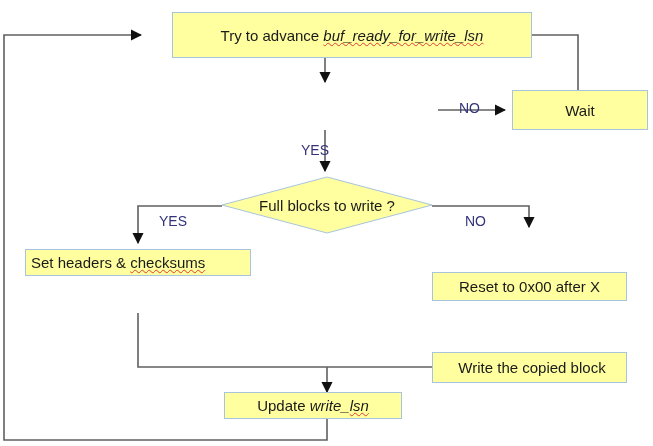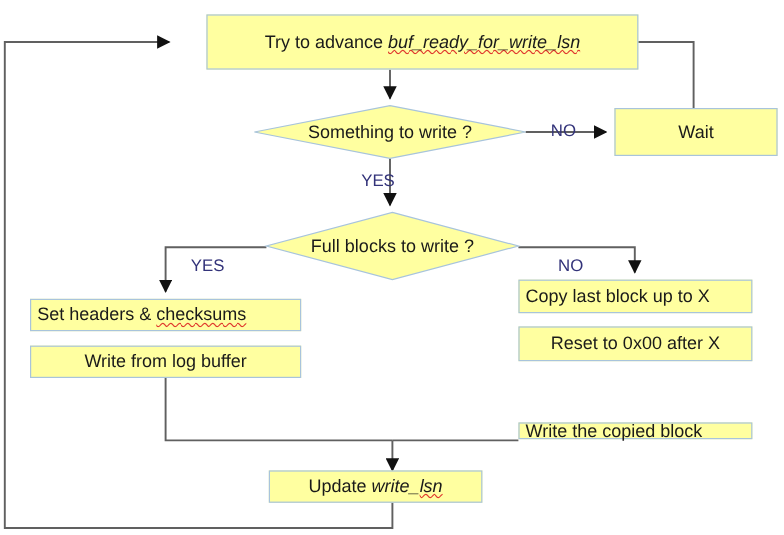--- a/index.html
+++ b/index.html
@@ -114,58 +114,46 @@
       <path d="M 327 367 L 327 392" marker-end="url(#arrow)"></path>
     </g>
   </svg>
 
   <div class="node center-text" style="left:148px; top:12px; width:360px; height:46px;margin-left:24px;">
     <span>
       <span>Try to advance </span><span class="ital squiggle">buf_ready_for_write_lsn</span>
     </span>
   </div>
 
-  <div class="diamond-wrap" style="left:212px; top:88px; width:226px; height:44px;">
-    <svg width="226" height="44" viewBox="0 0 226 44">
-      <polygon points="113,0 226,22 113,44 0,22" fill="#ffffa0" stroke="#a8c4dc" stroke-width="1"></polygon>
-    </svg>
-    <div class="diamond-label">Something to write ?</div>
-  </div>
 
   <div class="node center-text" style="left:512px; top:90px; width:136px; height:40px;">
     <span>Wait</span>
   </div>
 
   <div class="diamond-wrap" style="left:222px; top:177px; width:210px; height:56px;">
     <svg width="210" height="56" viewBox="0 0 210 56">
       <polygon points="105,0 210,28 105,56 0,28" fill="#ffffa0" stroke="#a8c4dc" stroke-width="1"></polygon>
     </svg>
     <div class="diamond-label">Full blocks to write ?</div>
   </div>
 
   <div class="node left-text" style="left:25px; top:249px; width:226px; height:27px;">
     <span>
       <span>Set headers &amp; </span><span class="squiggle">checksums</span>
     </span>
   </div>
 
-  <div class="node center-text" style="left:25px; top:288px; width:226px; height:27px;">
-    <span>Write from log buffer</span>
-  </div>
 
-  <div class="node left-text" style="left:432px; top:233px; width:195px; height:28px;">
-    <span>Copy last block up to X</span>
-  </div>
 
   <div class="node center-text" style="left:432px; top:272px; width:195px; height:29px;">
     <span>Reset to 0x00 after X</span>
   </div>
 
 
-  <div class="node left-text" style="left:432px; top:352px; width:195px; height:14px;">
+  <div class="node left-text" style="left:432px; top:352px; width:195px; height:31px;justify-content:center;">
     <span>Write the copied block</span>
   </div>
 
   <div class="node center-text" style="left:224px; top:392px; width:178px; height:27px;">
     <span>
       <span>Update </span><span class="ital"><span>write_</span><span class="squiggle">lsn</span></span>
     </span>
   </div>
 
   <div class="edge-label" style="left:459px; top:100px;">NO</div>

